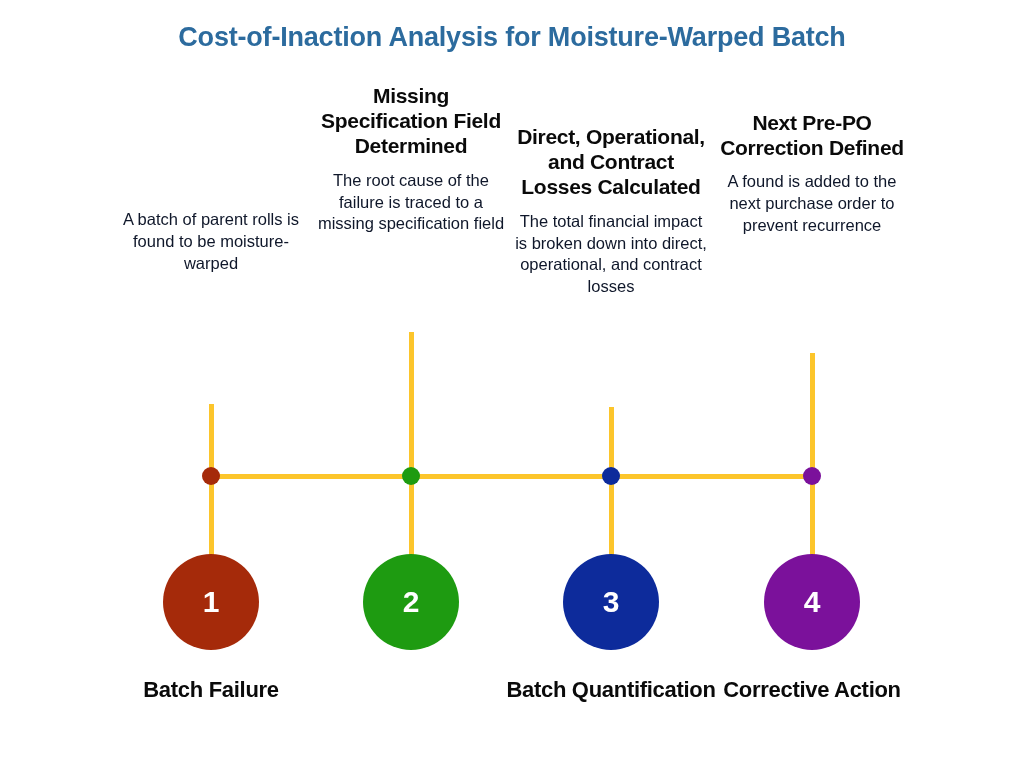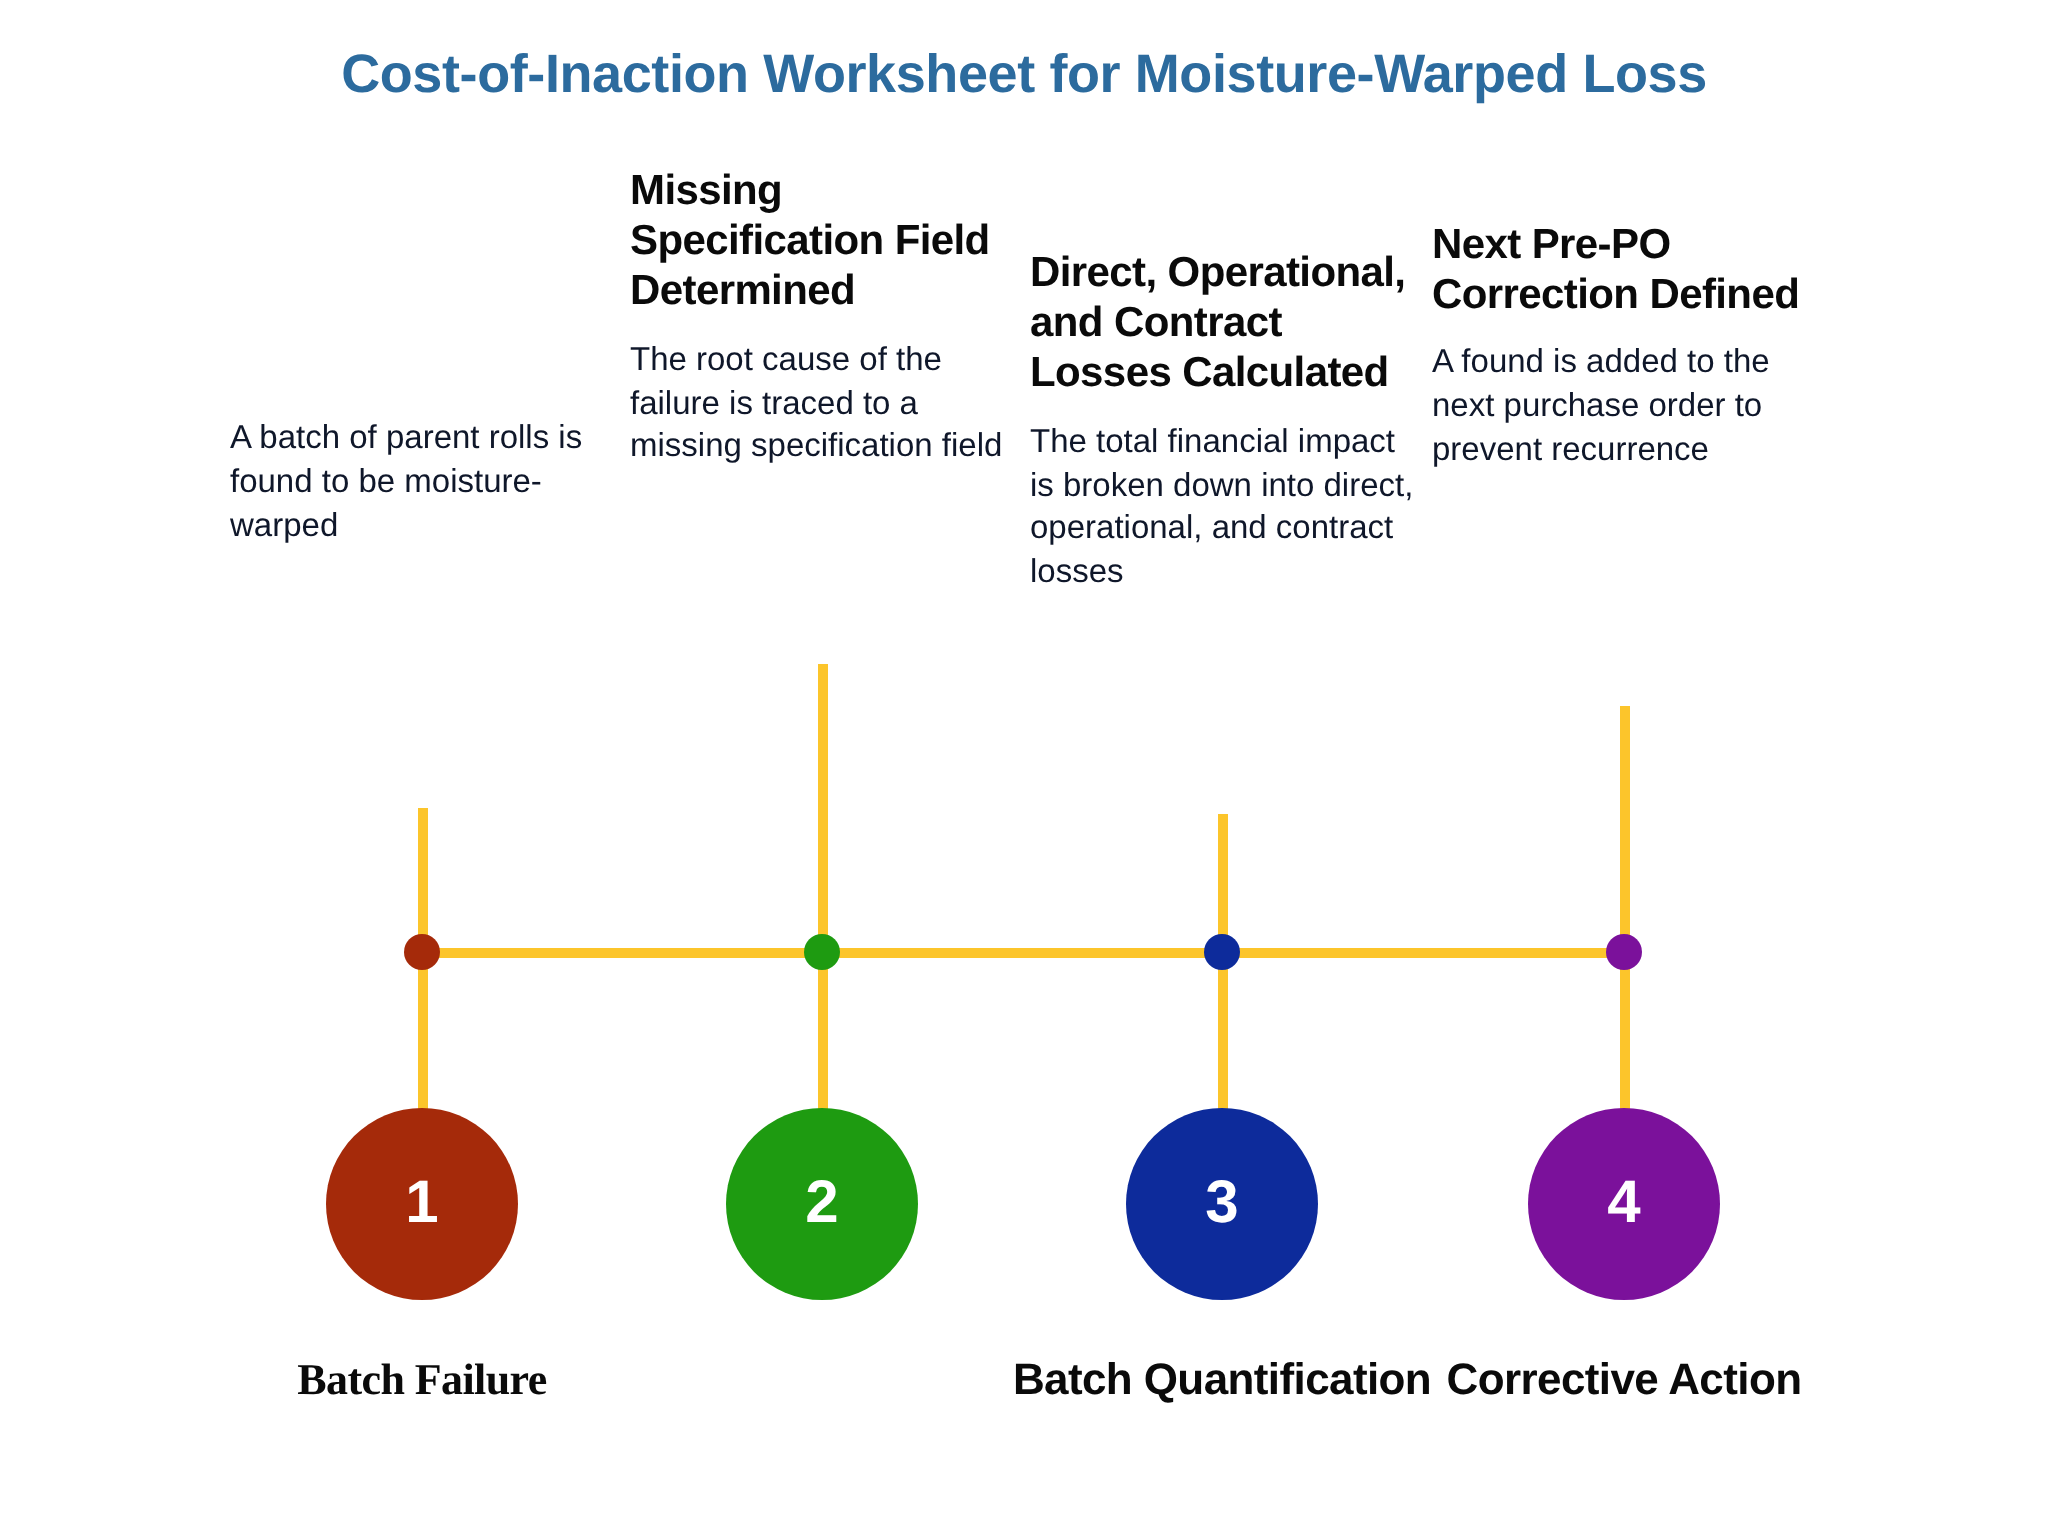--- a/index.html
+++ b/index.html
@@ -51,21 +51,21 @@
     width: 18px;
     height: 18px;
     border-radius: 50%;
     top: 467px;
   }
 
   
   .step-col {
     position: absolute;
     width: 192px;
-    text-align: left;
+    text-align: center;
   }
   .step-heading {
     font-size: 21px;
     font-weight: bold;
     color: #0A0A0A;
     line-height: 1.20;
     letter-spacing: -0.3px;
   }
   .step-desc {
     margin-top: 11px;
@@ -105,41 +105,41 @@
     color: #0A0A0A;
     line-height: 1.28;
     letter-spacing: -0.3px;
   }
 </style>
 </head>
 <body>
 
 <div id="canvas">
 
-  <div id="chart-title">Cost-of-Inaction Worksheet for Moisture-Warped Loss</div>
+  <div id="chart-title">Cost-of-Inaction Analysis for Moisture-Warped Batch</div>
 
   <div id="timeline-axis" style="left: 211px; width: 601px; background: rgb(252, 197, 43);"></div>
 
   <div class="connector-line" style="left: 209px; top: 404px; height: 158px; background: rgb(252, 197, 43);"></div>
   <div class="connector-line" style="left: 409px; top: 332px; height: 230px; background: rgb(252, 197, 43);"></div>
   <div class="connector-line" style="left: 609px; top: 407px; height: 155px; background: rgb(252, 197, 43);"></div>
   <div class="connector-line" style="left: 810px; top: 353px; height: 209px; background: rgb(252, 197, 43);"></div>
 
   <div class="axis-dot" style="left: 202px; top: 467px; background: rgb(165, 42, 10);"></div>
   <div class="axis-dot" style="left: 402px; top: 467px; background: rgb(30, 155, 17);"></div>
   <div class="axis-dot" style="left: 602px; top: 467px; background: rgb(13, 43, 155);"></div>
   <div class="axis-dot" style="left: 803px; top: 467px; background: rgb(123, 17, 155);"></div>
 
   <div class="step-col" id="step-col-1" style="left: 115px; top: 198px;">
     <div class="step-desc">A batch of parent rolls is found to be moisture-warped</div>
   </div>
   <div class="step-circle" id="step-circle-1" style="left: 163px; background: rgb(165, 42, 10);">
     <span class="step-circle-number">1</span>
   </div>
-  <div class="phase-label" id="phase-label-1" style="left: 106px; font-family: Liberation Serif, serif;">Batch Failure</div>
+  <div class="phase-label" id="phase-label-1" style="left: 106px;">Batch Failure</div>
 
   <div class="step-col" id="step-col-2" style="left: 315px; top: 83px;">
     <div class="step-heading">Missing Specification Field Determined</div>
     <div class="step-desc">The root cause of the failure is traced to a missing specification field</div>
   </div>
   <div class="step-circle" id="step-circle-2" style="left: 363px; background: rgb(30, 155, 17);">
     <span class="step-circle-number">2</span>
   </div>
 
   <div class="step-col" id="step-col-3" style="left: 515px; top: 124px;">

